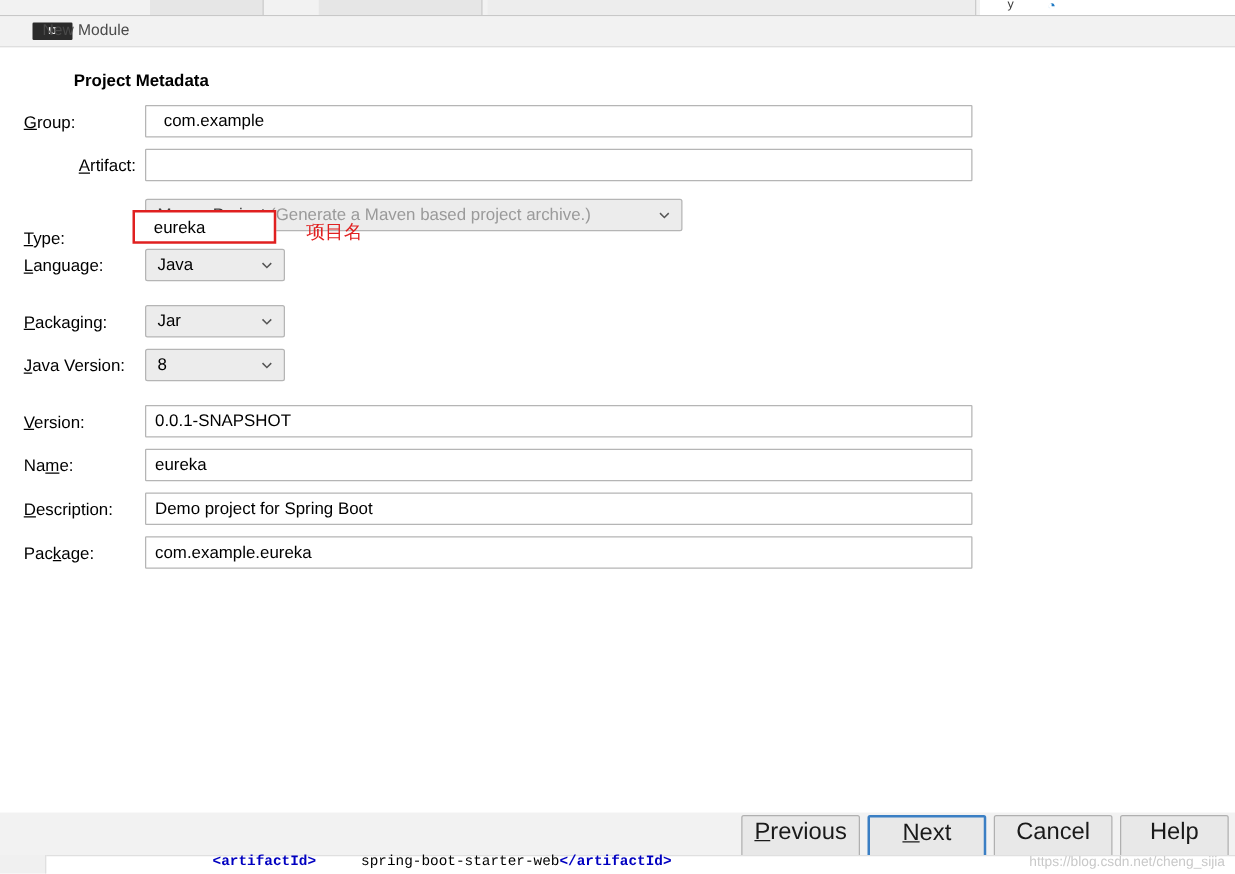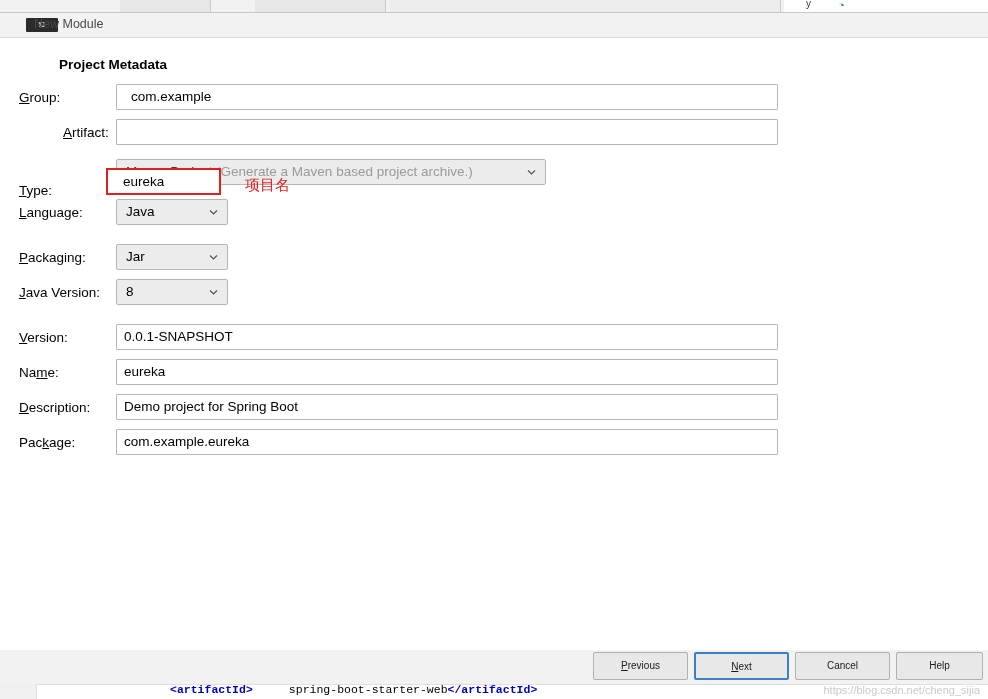--- a/index.html
+++ b/index.html
@@ -183,25 +183,25 @@
     top: 50%;
     transform: translateY(-50%);
     width: 9px; height: 9px;
   }
   .combo .arrow svg { display: block; }
 
   
   .btn {
     position: absolute;
     box-sizing: border-box;
-    height: 28px;
+    height: 46px;
     background: #e8e8e8;
     border: 1px solid #b0b0b0;
     border-radius: 2px;
-    font-size: 10px;
+    font-size: 19px;
     color: #1a1a1a;
     text-align: center;
     line-height: 26px;
   }
   .btn.default {
     border: 2px solid #3b7fc4;
     background: #e8e8e8;
   }
   .btn u { text-decoration: underline; }
 

